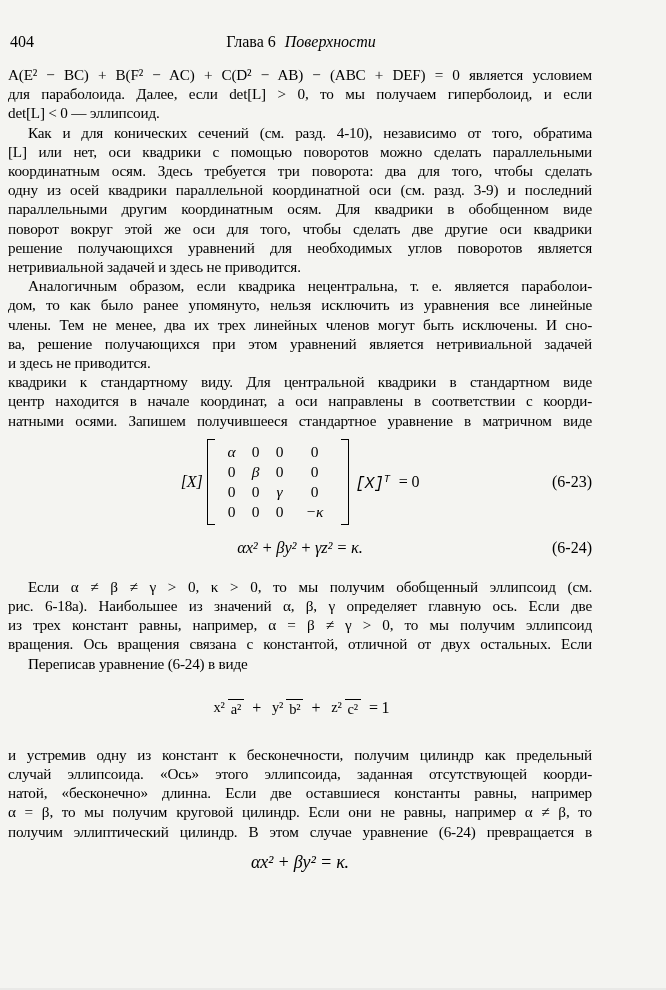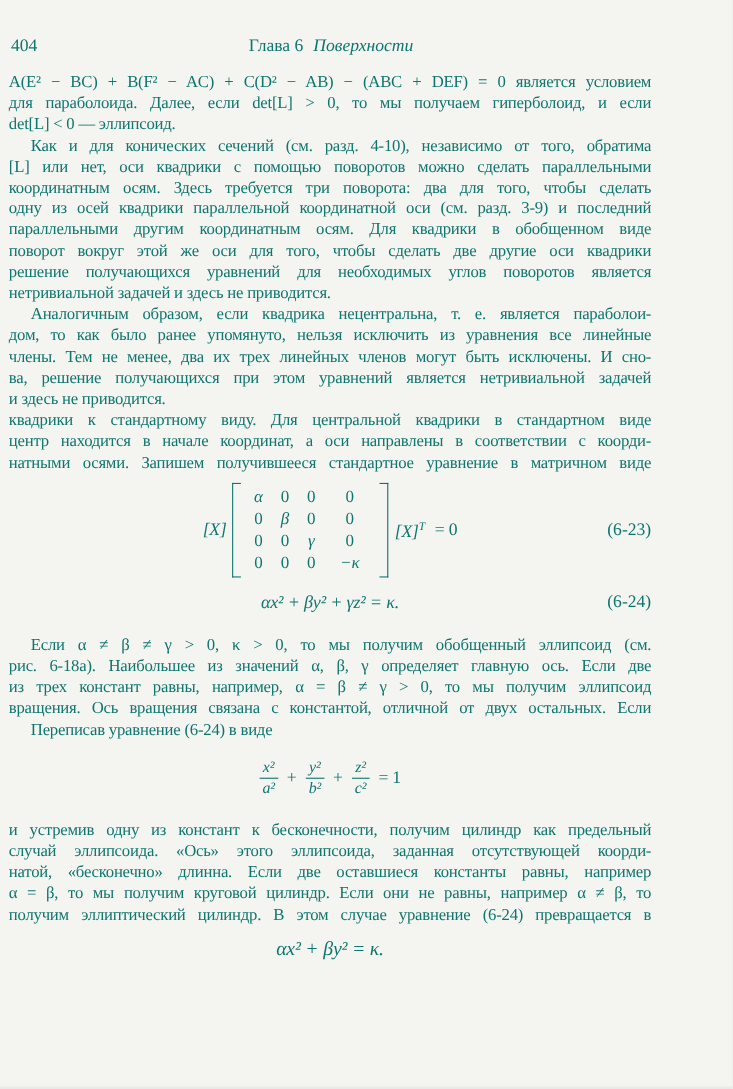--- a/index.html
+++ b/index.html
@@ -1,18 +1,18 @@
 <!DOCTYPE html>
 <html><head>
 <meta charset="utf-8">
 <style>
   html,body { margin:0; padding:0; background:#e9e9e7; }
   .page {
     position:relative; width:666px; height:988px; margin:0 auto;
-    background:#f4f4f1; color:#0f766e; overflow:hidden;
+    background:#f4f4f1; color:#000000; overflow:hidden;
     font-family:"Liberation Serif","DejaVu Serif",serif;
   }
   
   .header { position:absolute; top:33px; left:10px; width:582px; height:20px; font-size:16px; }
   .pagenum { position:absolute; left:0; top:0; }
   .chapter { text-align:center; }
   .chapter-label { margin-right:9px; }
   .chapter-title { font-style:italic; }
 
   
@@ -30,38 +30,38 @@
 
   
   .eq-standard { margin:11px 0 18px 0; font-size:16.5px; line-height:22px; }
   .eq-cylinder { margin-top:10px; font-size:18px; line-height:22px; }
 
   
   .eq-matrix { margin:8px 0 8px 0; height:88px; display:flex; align-items:center;
                justify-content:center; font-size:16px; }
   .xfact { font-style:italic; }
   .xleft { margin-right:5px; }
-  .xright { margin-left:6px; }
+  .xright { margin-left:6px;font-family:Liberation Mono, monospace; }
   sup.tr { font-size:10.5px; font-style:italic; }
   .matwrap { display:flex; align-items:stretch; }
   .brk { width:7px; }
   .brk-l { border-left:1.7px solid currentColor; border-top:1.7px solid currentColor; border-bottom:1.7px solid currentColor; }
   .brk-r { border-right:1.7px solid currentColor; border-top:1.7px solid currentColor; border-bottom:1.7px solid currentColor; }
   .matrix { display:grid; grid-template-columns:24px 24px 24px 46px;
             align-content:center; justify-items:center; padding:3px 4px;
             font-size:15.5px; line-height:20px; }
   .matrix .mc:nth-child(1), .matrix .mc:nth-child(6),
   .matrix .mc:nth-child(11), .matrix .mc:nth-child(16) { font-style:italic; }
   .mrhs { margin-left:9px; }
 
   
   .eq-frac { margin:12px 0 14px 0; height:46px; display:flex; align-items:center;
              justify-content:center; font-size:16px; }
-  .frac { display:inline-flex; flex-direction:column; align-items:center;
-          font-style:italic; font-size:14.5px; line-height:16px; }
+  .frac { display:inline-flex; flex-direction:row; align-items:center;
+          font-size:14.5px; line-height:16px; }
   .frac .num { padding:0 3px 1px 3px; }
   .frac .den { border-top:1.3px solid currentColor; padding:1px 3px 0 3px; }
   .fplus { margin:0 8px; }
   .frhs  { margin-left:8px; }
 
   
   .radical { font-style:normal; }
   .radicand { display:inline-block; border-top:1.1px solid currentColor;
               padding:0 1px; margin-left:-1px; }
 </style>

